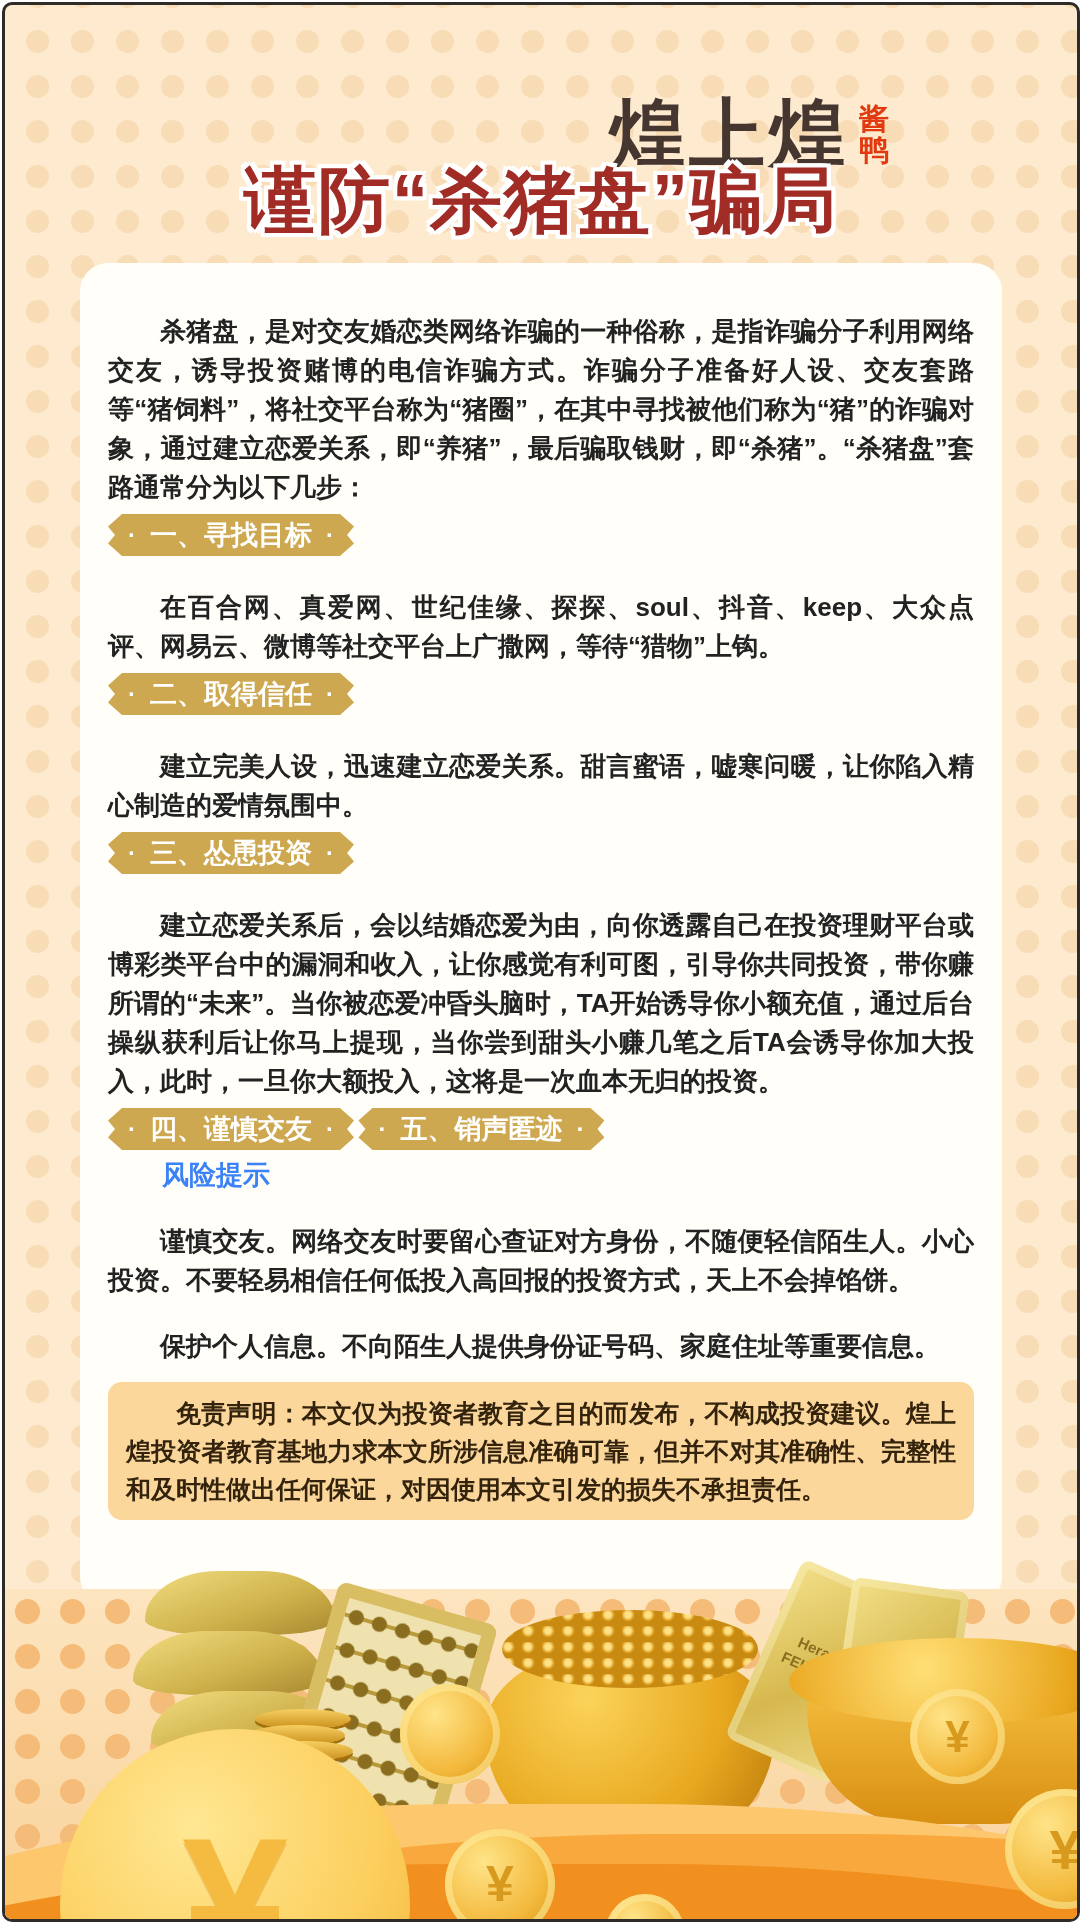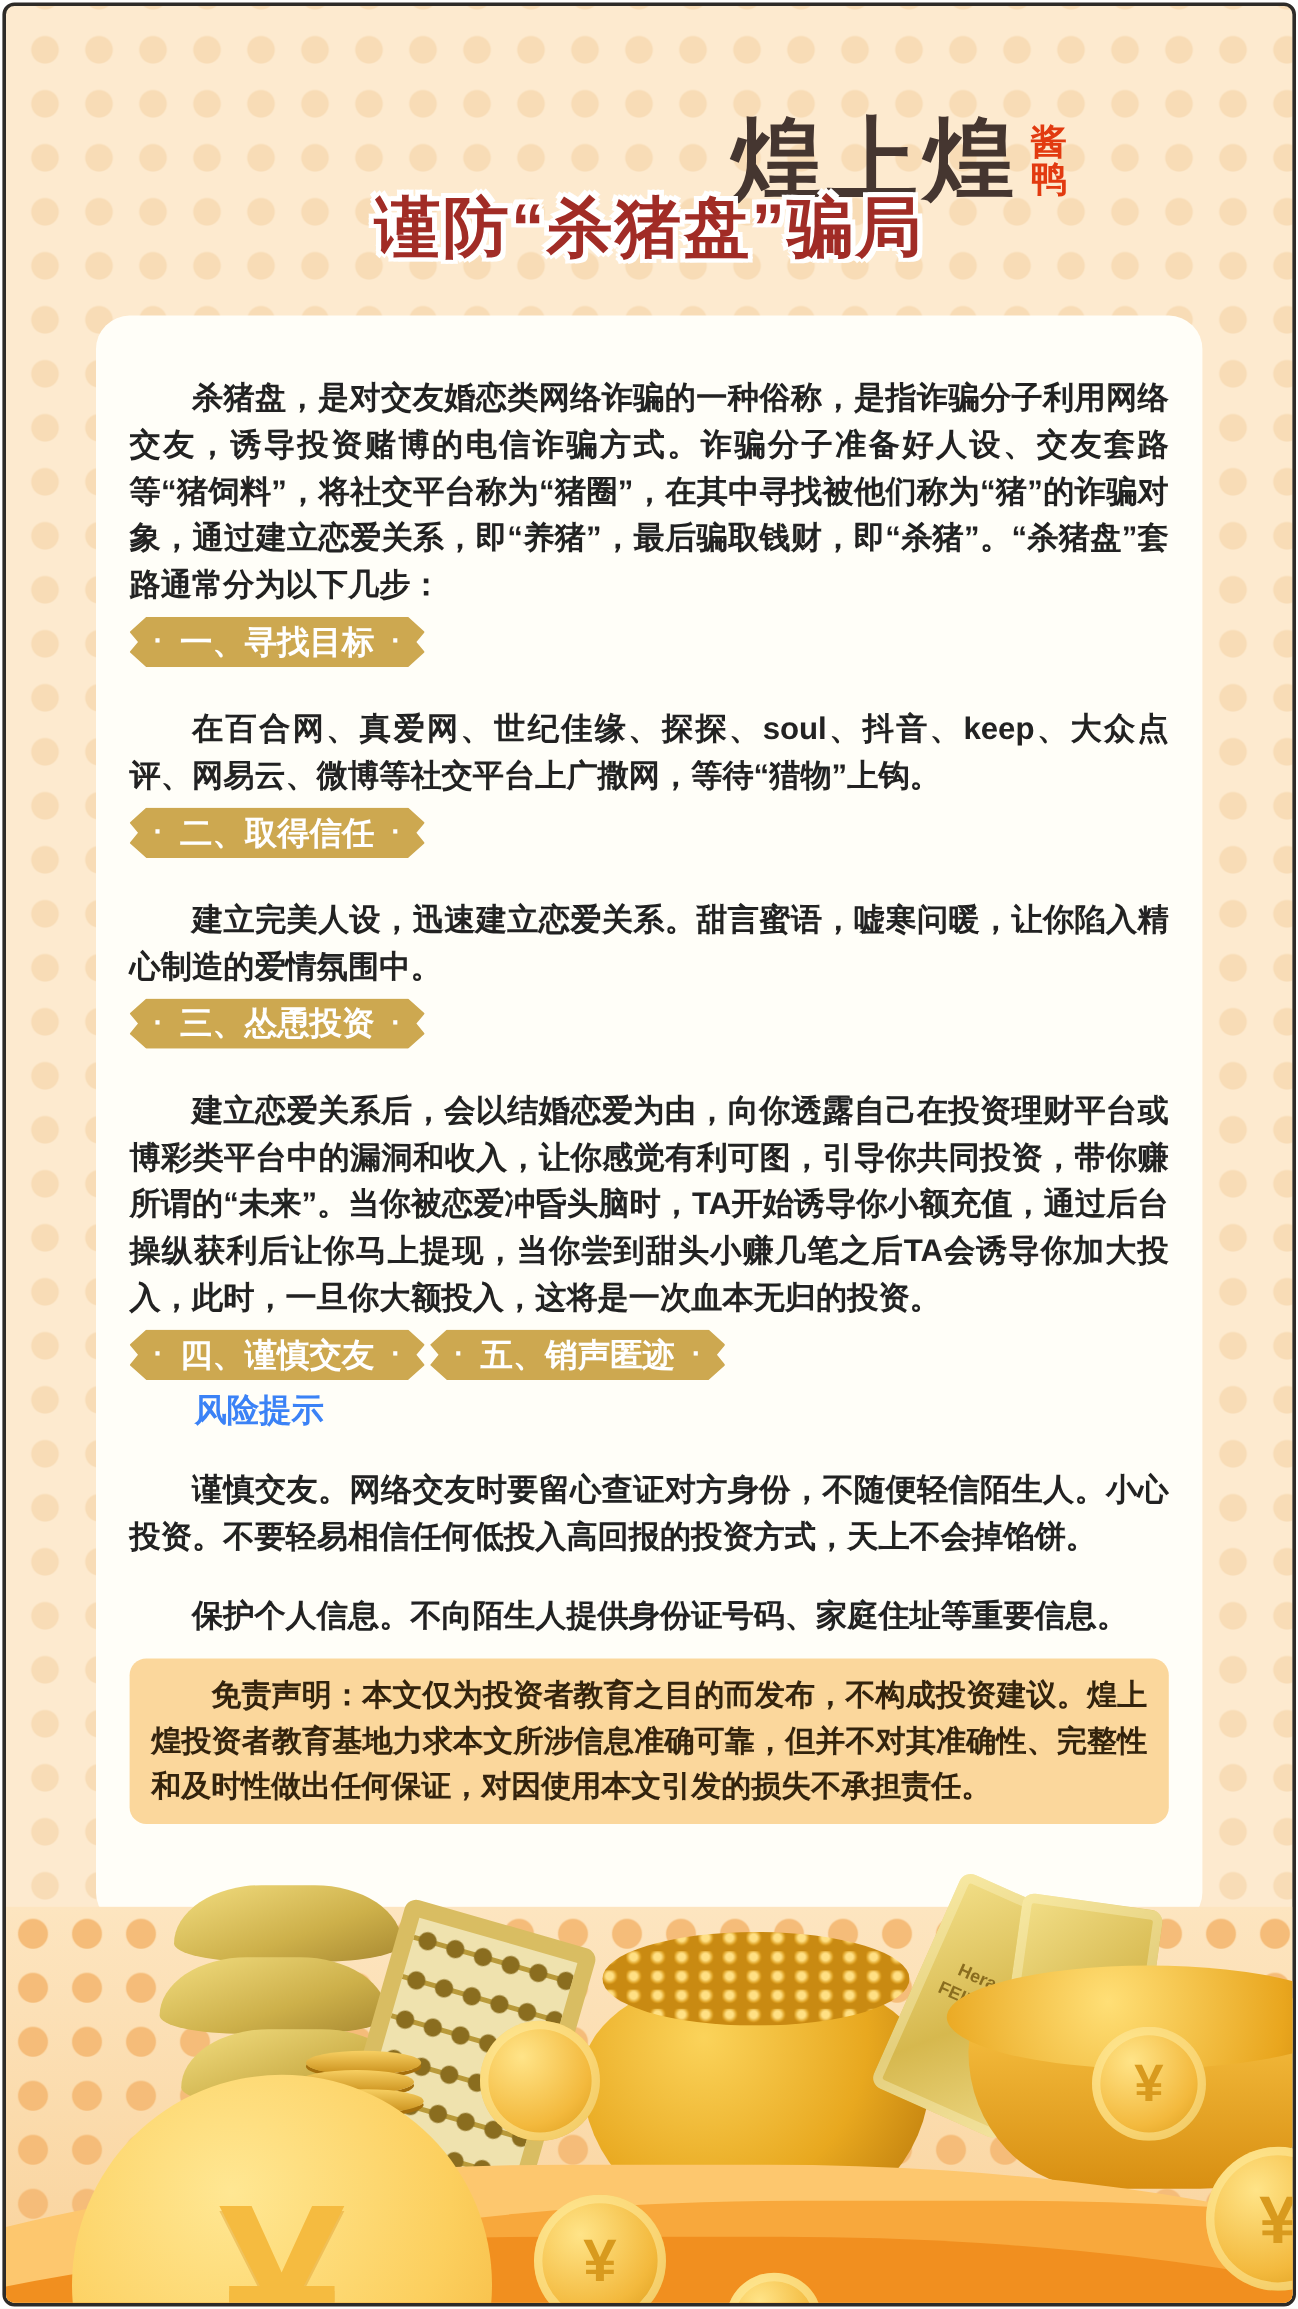--- a/index.html
+++ b/index.html
@@ -24,21 +24,21 @@
     font-size: 76px; font-weight: 900; color: #453630;
     letter-spacing: 4px; line-height: 1;
   }
   .logo-sub {
     margin-left: 10px; display: flex; flex-direction: column;
     font-size: 30px; font-weight: 900; color: #e23a10; line-height: 31px;
   }
   .main-title {
     position: absolute; top: 148px; left: 0; right: 0;
     text-align: center;
-    font-size: 55px; font-weight: 900; letter-spacing: 2px;
+    font-size: 72px; font-weight: 900; letter-spacing: 2px;
     color: #a12c26;
     text-shadow:
       -4px -4px 0 #fff, 4px -4px 0 #fff, -4px 4px 0 #fff, 4px 4px 0 #fff,
       -4px 0 0 #fff, 4px 0 0 #fff, 0 -4px 0 #fff, 0 4px 0 #fff;
   }
   
   .card {
     position: absolute; left: 75px; right: 75px; top: 258px; height: 1342px;
     background: #fffef8;
     border-radius: 28px;

